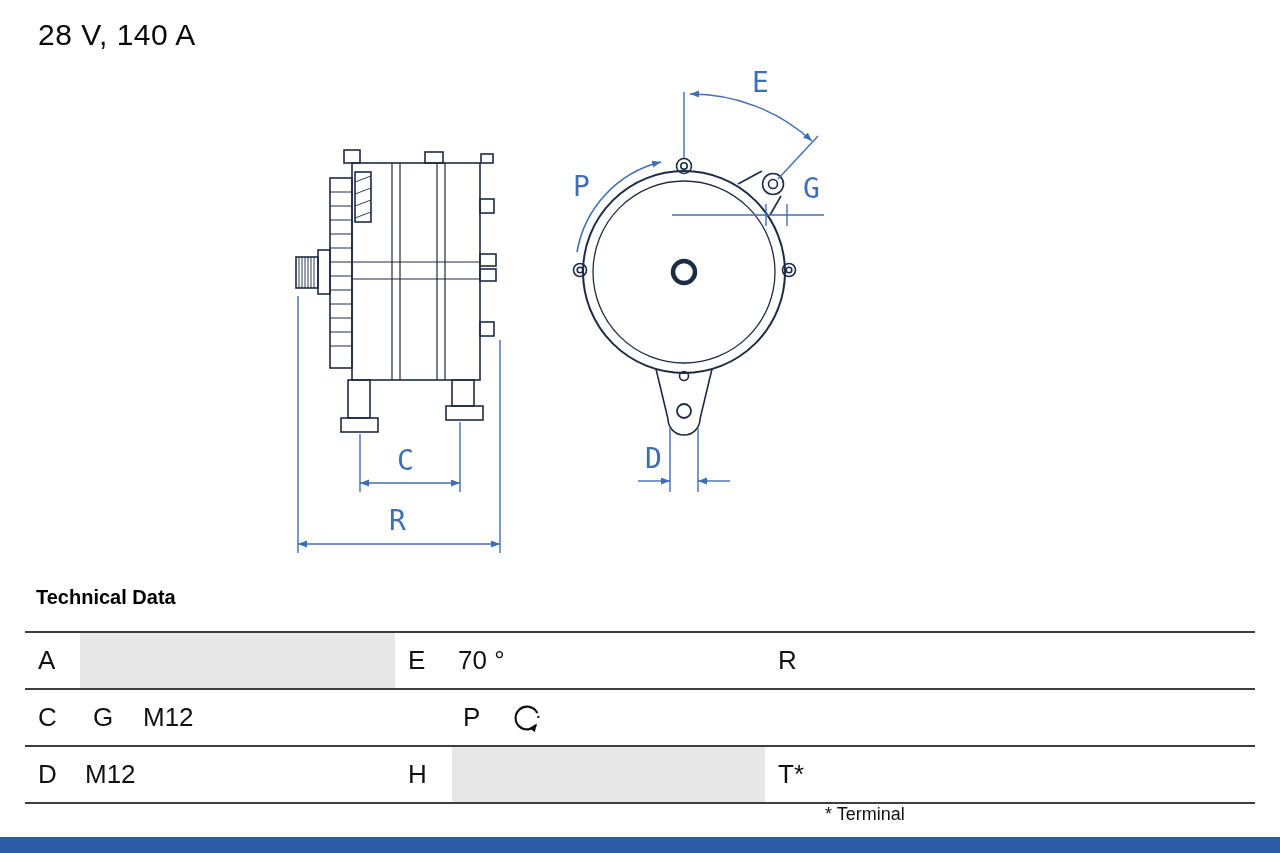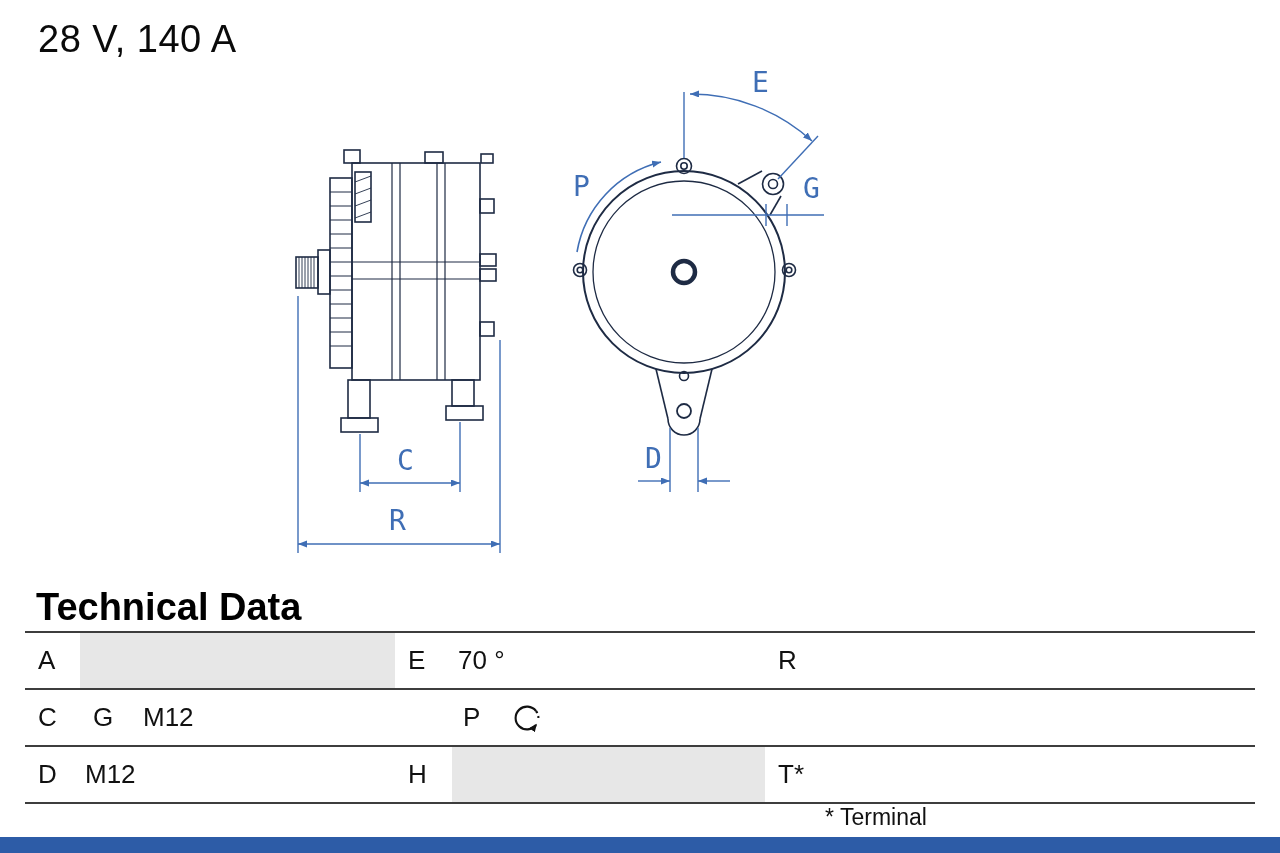--- a/index.html
+++ b/index.html
@@ -1,45 +1,45 @@
 <!DOCTYPE html>
 <html><head>
 <meta charset="utf-8">
 <style>
   html,body{margin:0;padding:0;}
   body{
     width:1280px;height:853px;position:relative;background:#ffffff;
     font-family:"Liberation Sans", sans-serif;color:#111;overflow:hidden;
   }
   .page-title{
-    position:absolute;left:38px;top:18px;font-size:38px;font-weight:400;color:#0a0a0a;
+    position:absolute;left:38px;top:18px;font-size:30px;font-weight:400;color:#0a0a0a;
     letter-spacing:0.5px;
   }
   #drawing{position:absolute;left:0;top:0;}
   .dwg-label{
     font-family:"DejaVu Sans Mono", monospace;font-size:28px;fill:#3f6eb5;font-weight:400;
   }
   .section-title{
-    position:absolute;left:36px;top:586px;font-size:38px;font-weight:700;color:#000;
+    position:absolute;left:36px;top:586px;font-size:20px;font-weight:700;color:#000;
   }
   .t-table{
     position:absolute;left:25px;top:631px;width:1230px;
     border-bottom:2px solid #3d3d3d;font-size:26px;
   }
   .t-row{display:flex;height:55px;border-top:2px solid #3d3d3d;}
   .cell{display:flex;align-items:center;box-sizing:border-box;height:100%;}
   .key1{width:55px;padding-left:13px;}
   .val1{width:315px;padding-left:5px;}
   .key2{width:57px;padding-left:13px;}
   .val2{width:313px;padding-left:6px;}
   .key3{width:55px;padding-left:13px;}
   .val3{flex:1;padding-left:5px;}
   .empty{background:#e7e7e7;}
   .footnote{
-    position:absolute;left:825px;top:804px;font-size:23px;color:#111;
+    position:absolute;left:825px;top:804px;font-size:18px;color:#111;
   }
   .brand-bar{
     position:absolute;left:0;bottom:0;width:1280px;height:16px;background:#2d5ca7;
   }
 </style>
 </head>
 <body>
 
 <div class="page-title">28 V, 140 A</div>
 

